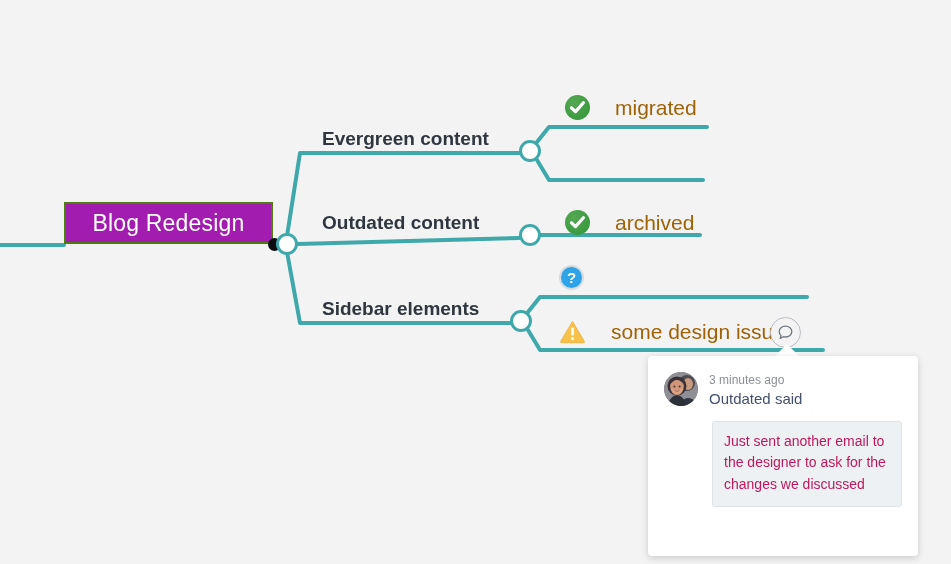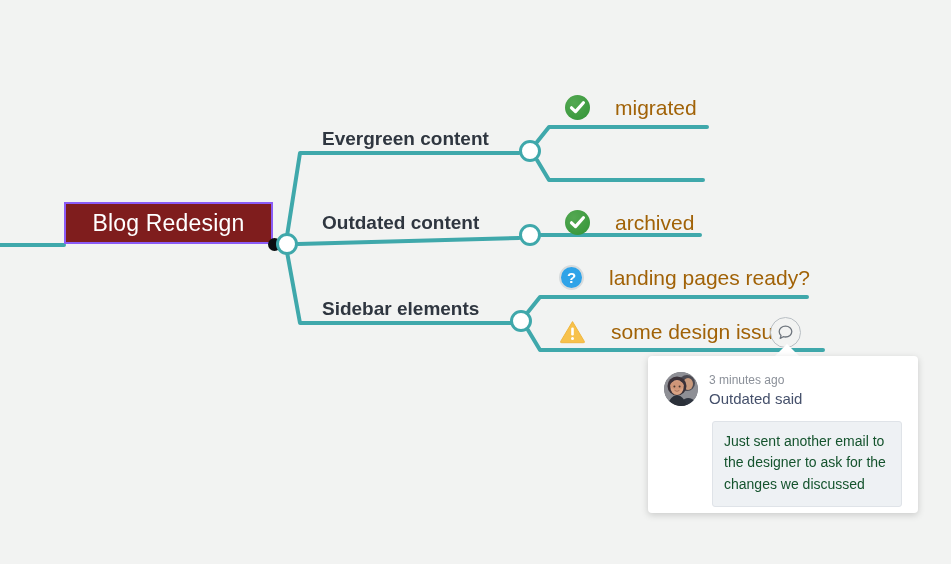--- a/index.html
+++ b/index.html
@@ -28,22 +28,22 @@
     pointer-events: none;
   }
 
   
   .root-node {
     position: absolute;
     left: 64px;
     top: 202px;
     width: 209px;
     height: 42px;
-    background: #7f1d1d;
-    border: 2px solid #8b5cf6;
+    background: #a21caf;
+    border: 2px solid #4d7c0f;
     box-sizing: border-box;
     display: flex;
     align-items: center;
     justify-content: center;
   }
   .root-node .root-label {
     color: #ffffff;
     font-size: 23px;
     font-family: "Liberation Sans", sans-serif;
     letter-spacing: 0.2px;
@@ -160,21 +160,21 @@
     border-right: 13px solid transparent;
     border-bottom: 13px solid #ffffff;
   }
 
   
   .comment-popup {
     position: absolute;
     left: 648px;
     top: 356px;
     width: 270px;
-    height: 157px;
+    height: 200px;
     background: #ffffff;
     border-radius: 4px;
     box-shadow: 0 2px 7px rgba(0,0,0,0.17);
     box-sizing: border-box;
     padding: 16px 16px 10px 16px;
   }
   .popup-header {
     display: flex;
     align-items: flex-start;
   }
@@ -206,21 +206,21 @@
     margin-top: 1px;
   }
   .comment-body {
     margin: 12px 0 9px 48px;
     background: #eef1f4;
     border: 1px solid #dfe3e8;
     border-radius: 3px;
     padding: 9px 11px 10px 11px;
     font-size: 14px;
     line-height: 1.55;
-    color: #14532d;
+    color: #be185d;
     font-family: "Liberation Sans", sans-serif;
     box-sizing: border-box;
   }
   .popup-footer {
     margin-top: 10px;
     text-align: right;
   }
   .expand-link {
     font-size: 14px;
     color: #3d9ff0;
@@ -283,21 +283,20 @@
     <span class="icon-check">
       <svg width="25" height="25" viewBox="0 0 25 25">
         <path d="M6.5,12.8 L10.5,16.6 L18.4,7.8" fill="none" stroke="#ffffff" stroke-width="3.2" stroke-linecap="round" stroke-linejoin="round"></path>
       </svg>
     </span>
     <span class="leaf-text">archived</span>
   </div>
 
   <div class="leaf-node" id="leaf-landing">
     <span class="icon-question">?</span>
-    <span class="leaf-text">landing pages ready?</span>
   </div>
 
   <div class="leaf-node" id="leaf-design">
     <span class="icon-warning">
       <svg width="27" height="25" viewBox="0 0 27 25">
         <path d="M13.5,2.6 L25.2,22.2 Q26.1,23.7 24.3,23.7 L2.7,23.7 Q0.9,23.7 1.8,22.2 Z" fill="#f7c14b" stroke="#f0b63f" stroke-width="1" stroke-linejoin="round"></path>
         <rect x="12.2" y="8.5" width="2.6" height="8" rx="1.2" fill="#ffffff"></rect>
         <circle cx="13.5" cy="19.4" r="1.5" fill="#ffffff"></circle>
       </svg>
     </span>

